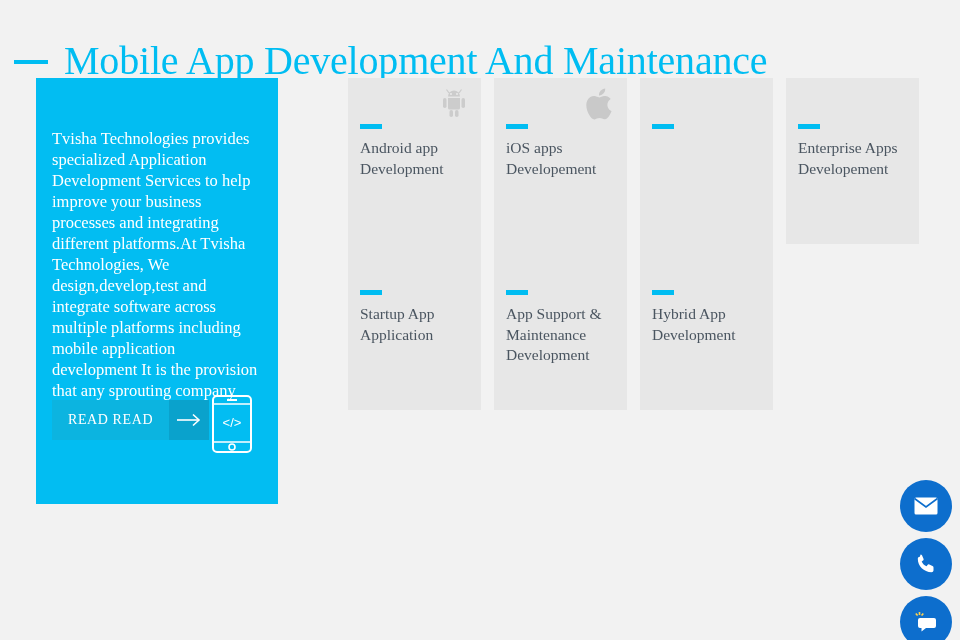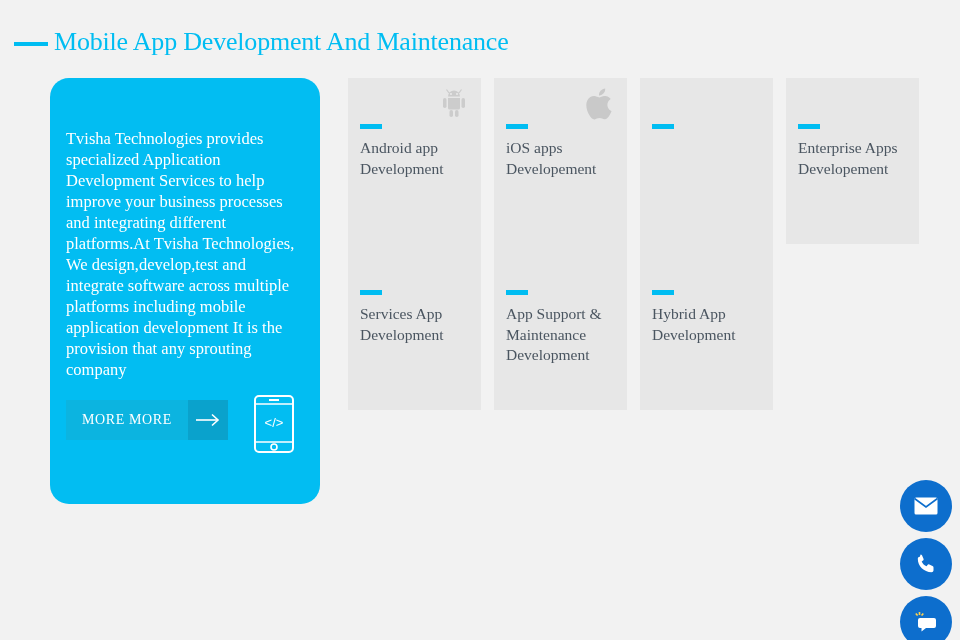--- a/index.html
+++ b/index.html
@@ -15,23 +15,23 @@
     position: relative;
   }
 
   
   .page-title {
     position: absolute;
     left: 14px;
     top: 10px;
     display: flex;
     align-items: center;
-    gap: 6px;
+    gap: 16px;
     color: #00bdf2;
-    font-size: 26px;
+    font-size: 40px;
     font-weight: normal;
     letter-spacing: -0.2px;
     white-space: nowrap;
   }
   .title-dash {
     display: inline-block;
     width: 34px;
     height: 4px;
     background: #00bdf2;
     margin-top: 4px;
@@ -42,28 +42,27 @@
     position: absolute;
     left: 0;
     top: 78px;
     width: 960px;
     height: 540px;
   }
 
   
   .intro-panel {
     position: absolute;
-    left: 50px;
+    left: 36px;
     top: 0;
-    width: 270px;
+    width: 242px;
     height: 426px;
     background: #02bdf2;
     box-sizing: border-box;
     padding: 50px 16px 0 16px;
-    border-radius: 19px;
   }
   .intro-text {
     color: #ffffff;
     font-size: 16.5px;
     line-height: 21px;
     margin: 0;
     font-family: "Liberation Serif", serif;
   }
   .read-more-row {
     position: absolute;
@@ -163,21 +162,21 @@
   <span class="title-dash"></span>
   <span>Mobile App Development And Maintenance</span>
 </h1>
 
 <div class="content">
 
   <div class="intro-panel">
     <p class="intro-text">Tvisha Technologies provides specialized Application Development Services to help improve your business processes and integrating different platforms.At Tvisha Technologies, We design,develop,test and integrate software across multiple platforms including mobile application development It is the provision that any sprouting company</p>
 
     <div class="read-more-row">
-      <div class="read-more-btn">MORE MORE</div>
+      <div class="read-more-btn">READ READ</div>
       <div class="read-more-arrow">
         <svg width="26" height="14" viewBox="0 0 26 14">
           <line x1="1" y1="7" x2="23" y2="7" stroke="#ffffff" stroke-width="1.6"></line>
           <polyline points="17,1.5 23,7 17,12.5" fill="none" stroke="#ffffff" stroke-width="1.6"></polyline>
         </svg>
       </div>
     </div>
 
     <div class="phone-code-icon">
       <svg width="40" height="58" viewBox="0 0 40 58">
@@ -229,21 +228,21 @@
       <div class="card-dash"></div>
     </div>
 
     <div class="card">
       <div class="card-dash"></div>
       <div class="card-title">Enterprise Apps Developement</div>
     </div>
 
     <div class="card">
       <div class="card-dash"></div>
-      <div class="card-title">Services App Development</div>
+      <div class="card-title">Startup App Application</div>
     </div>
 
     <div class="card">
       <div class="card-dash"></div>
       <div class="card-title">App Support &amp; Maintenance Development</div>
     </div>
 
     <div class="card">
       <div class="card-dash"></div>
       <div class="card-title">Hybrid App Development</div>

